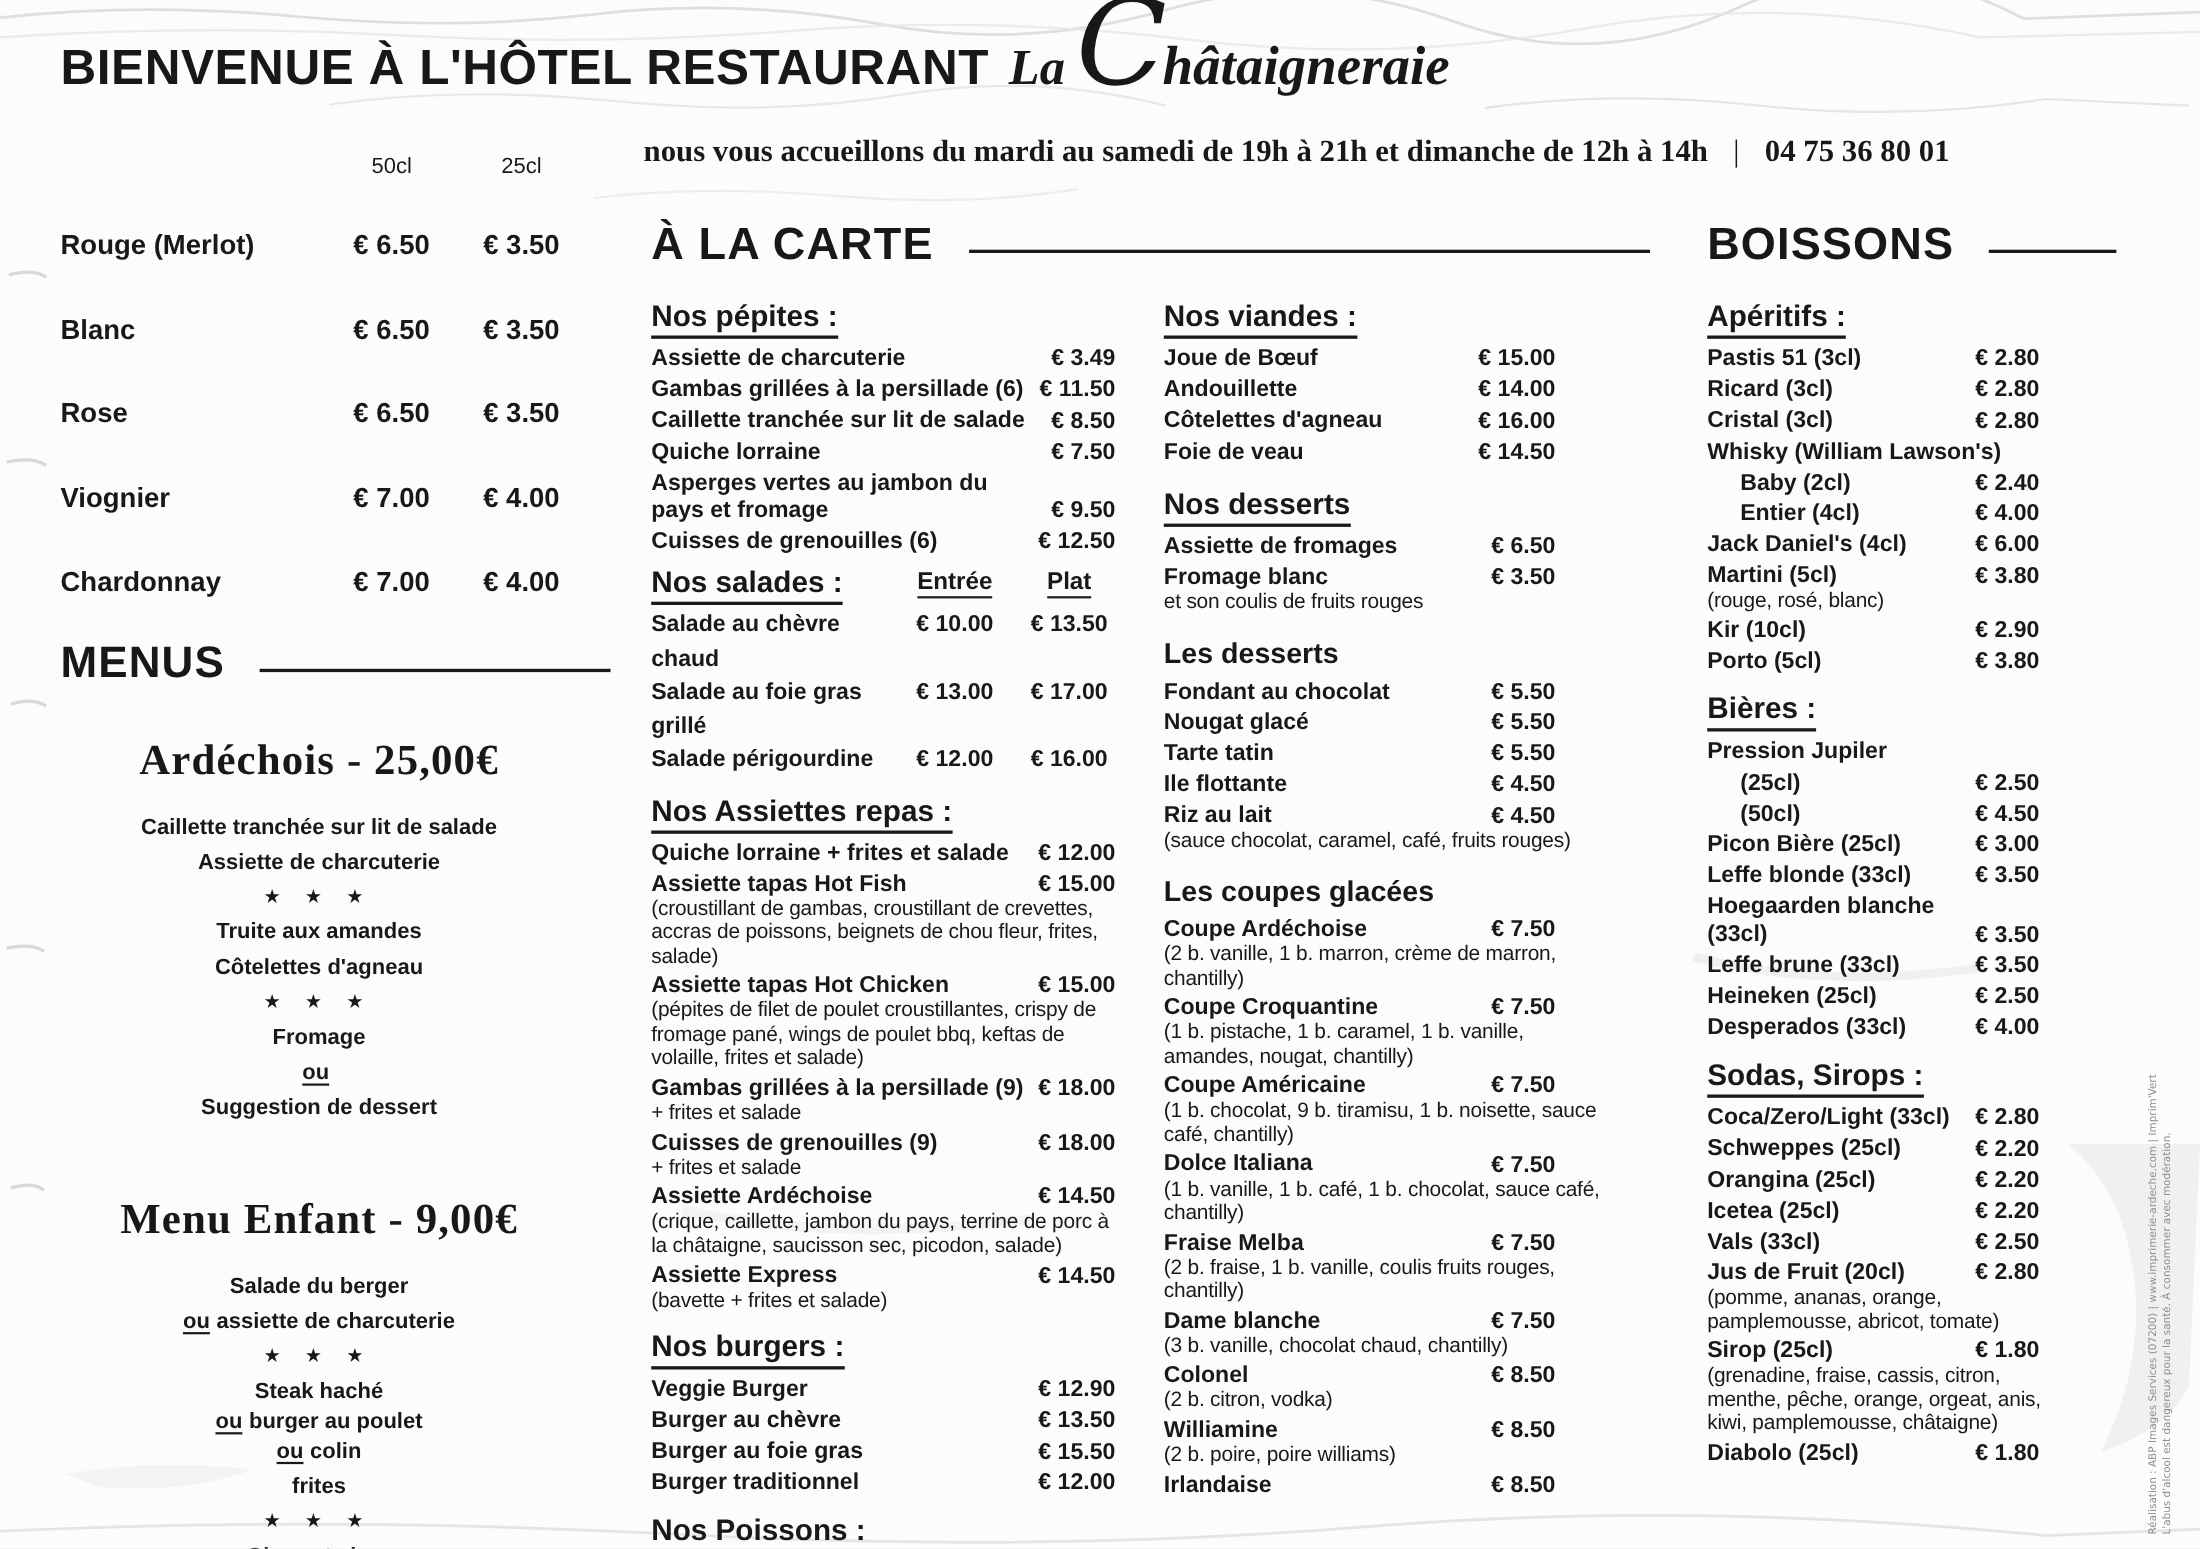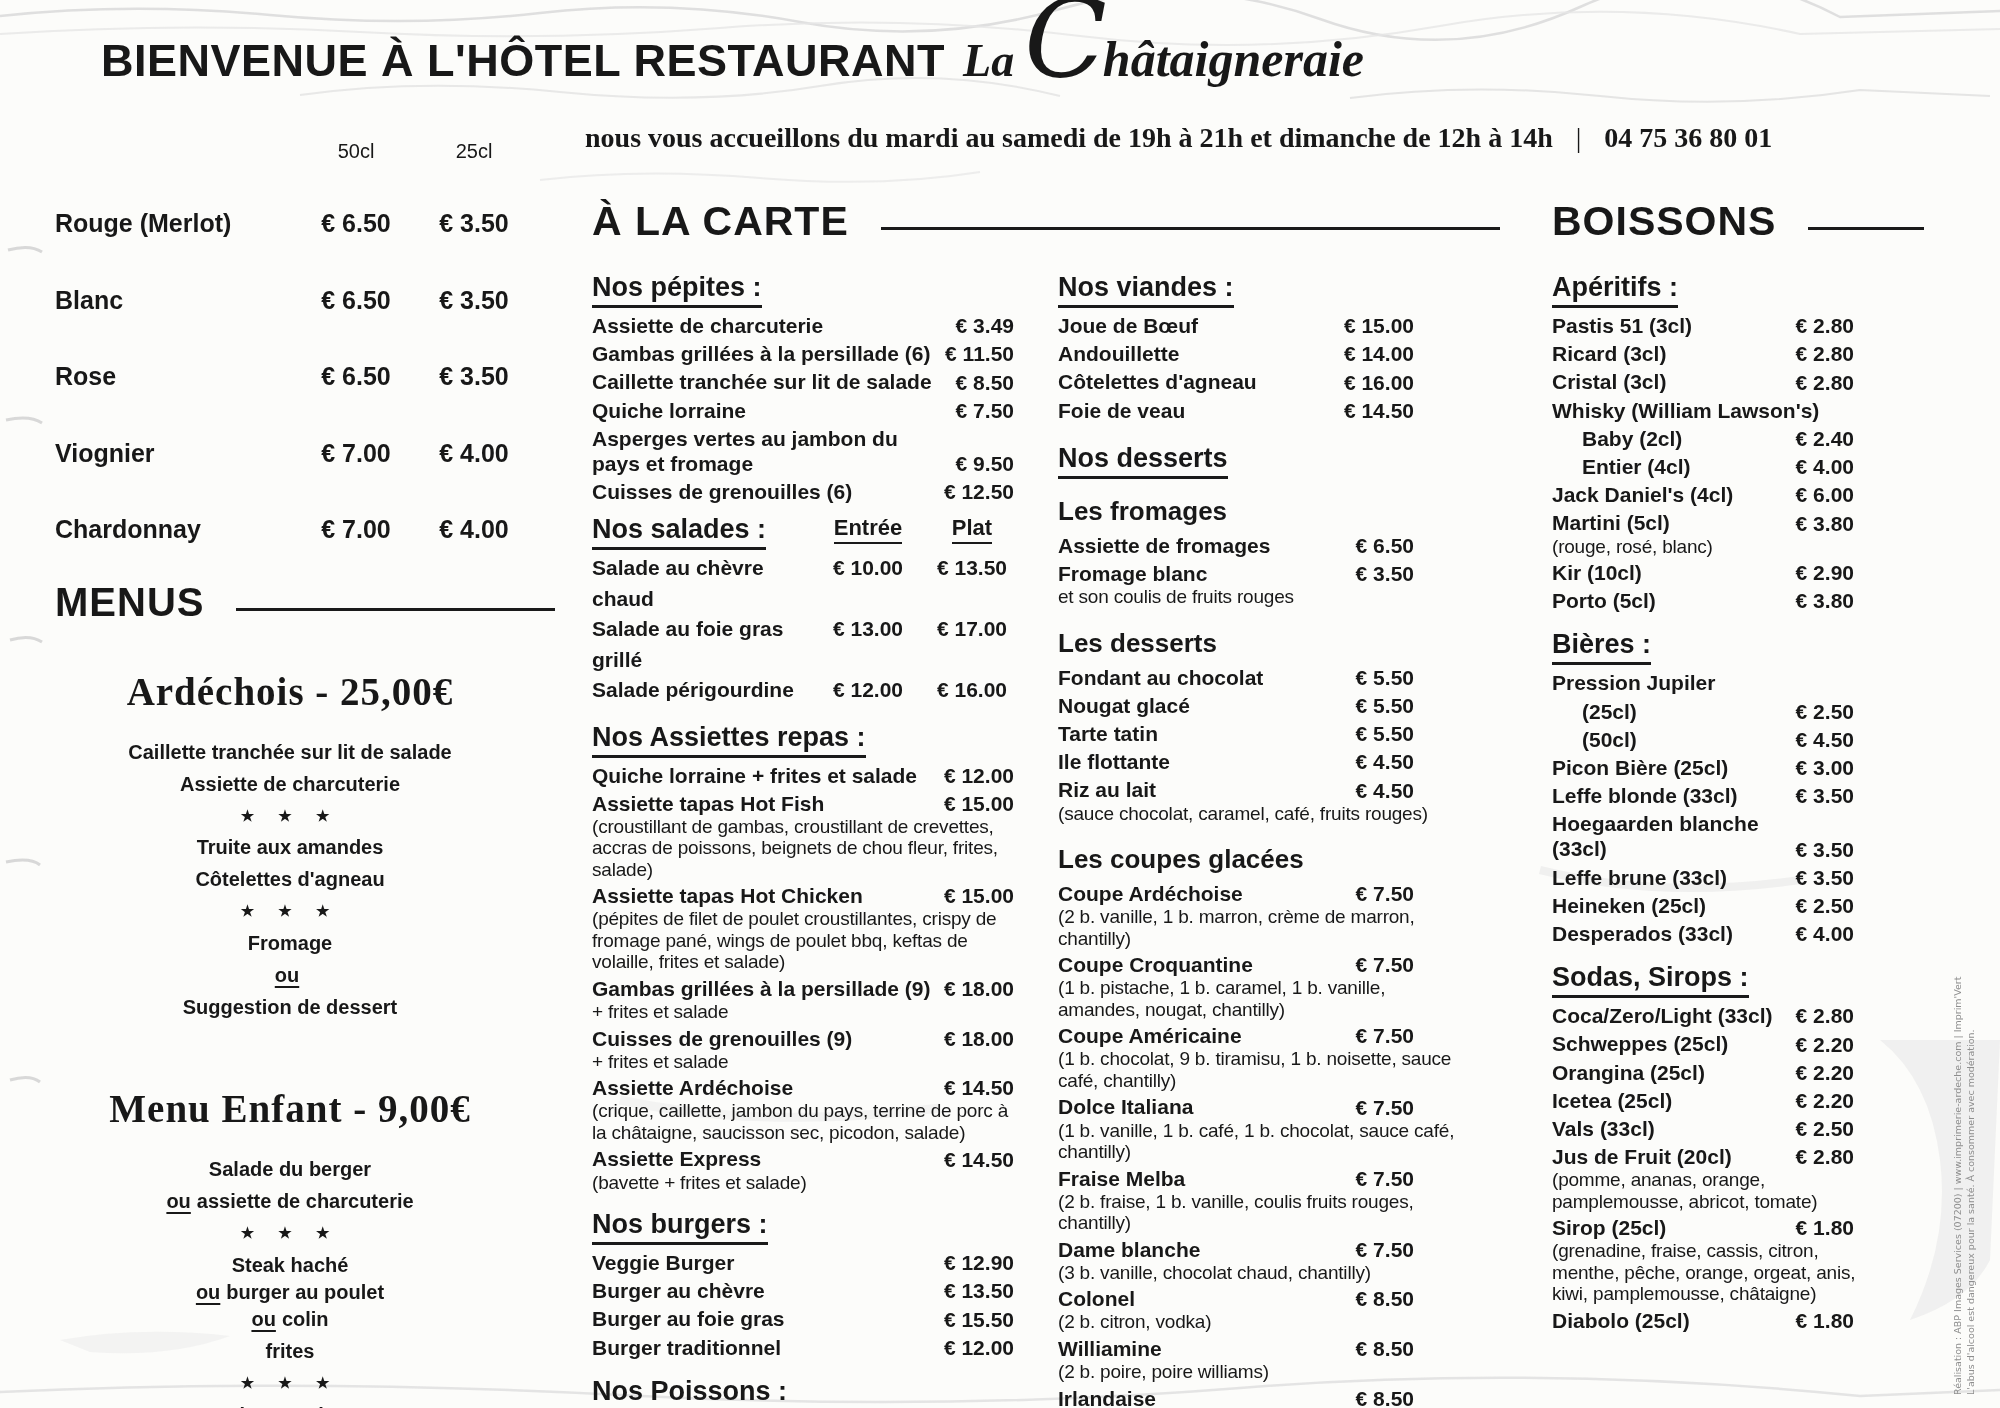--- a/index.html
+++ b/index.html
@@ -3,21 +3,21 @@
 <meta charset="utf-8">
 <style>
   html,body{margin:0;padding:0;}
   body{width:2000px;height:1408px;overflow:hidden;background:#e9e7e3;}
   .page{position:relative;width:2000px;height:1408px;background:#fcfcfa;color:#181818;
         font-family:"Liberation Sans",sans-serif;}
   .texture{position:absolute;left:0;top:0;pointer-events:none;}
 
   
   .hdr{position:absolute;left:55px;top:30px;display:flex;align-items:baseline;white-space:nowrap;}
-  .t-main{font:700 45px "Liberation Sans",sans-serif;letter-spacing:.5px;margin-left:46px;}
+  .t-main{font:700 45px "Liberation Sans",sans-serif;letter-spacing:.5px;}
   .t-la{font:italic 700 46px "Liberation Serif",serif;margin-left:18px;}
   .t-c{font:italic 400 108px "DejaVu Serif",serif;line-height:0;margin-left:10px;}
   .t-rest{font:italic 700 50px "Liberation Serif",serif;margin-left:-4px;}
   .hours{position:absolute;left:585px;top:122px;width:1400px;white-space:nowrap;
          font:700 28px "Liberation Serif",serif;}
   .hours .sep{margin:0 16px;font-weight:400;}
 
   
   .rule-head{display:flex;align-items:center;gap:32px;}
   .rule-head .txt{font:700 41px "Liberation Sans",sans-serif;letter-spacing:1px;white-space:nowrap;}
@@ -457,21 +457,20 @@
           <div class="ci-row">
             <span class="ci-name">Foie de veau</span>
             <span class="ci-price">€ 14.50</span>
           </div>
 
         </div>
       </div>
 
     <h3 class="sec-head" style="margin-top:20px;"><span class="u">Nos desserts</span></h3>
 
-    <h4 class="sub-head" style="margin-top:22px;">Les fromages</h4>
     <div>
 
         <div class="ci">
           <div class="ci-row">
             <span class="ci-name">Assiette de fromages</span>
             <span class="ci-price">€ 6.50</span>
           </div>
 
         </div>
 

